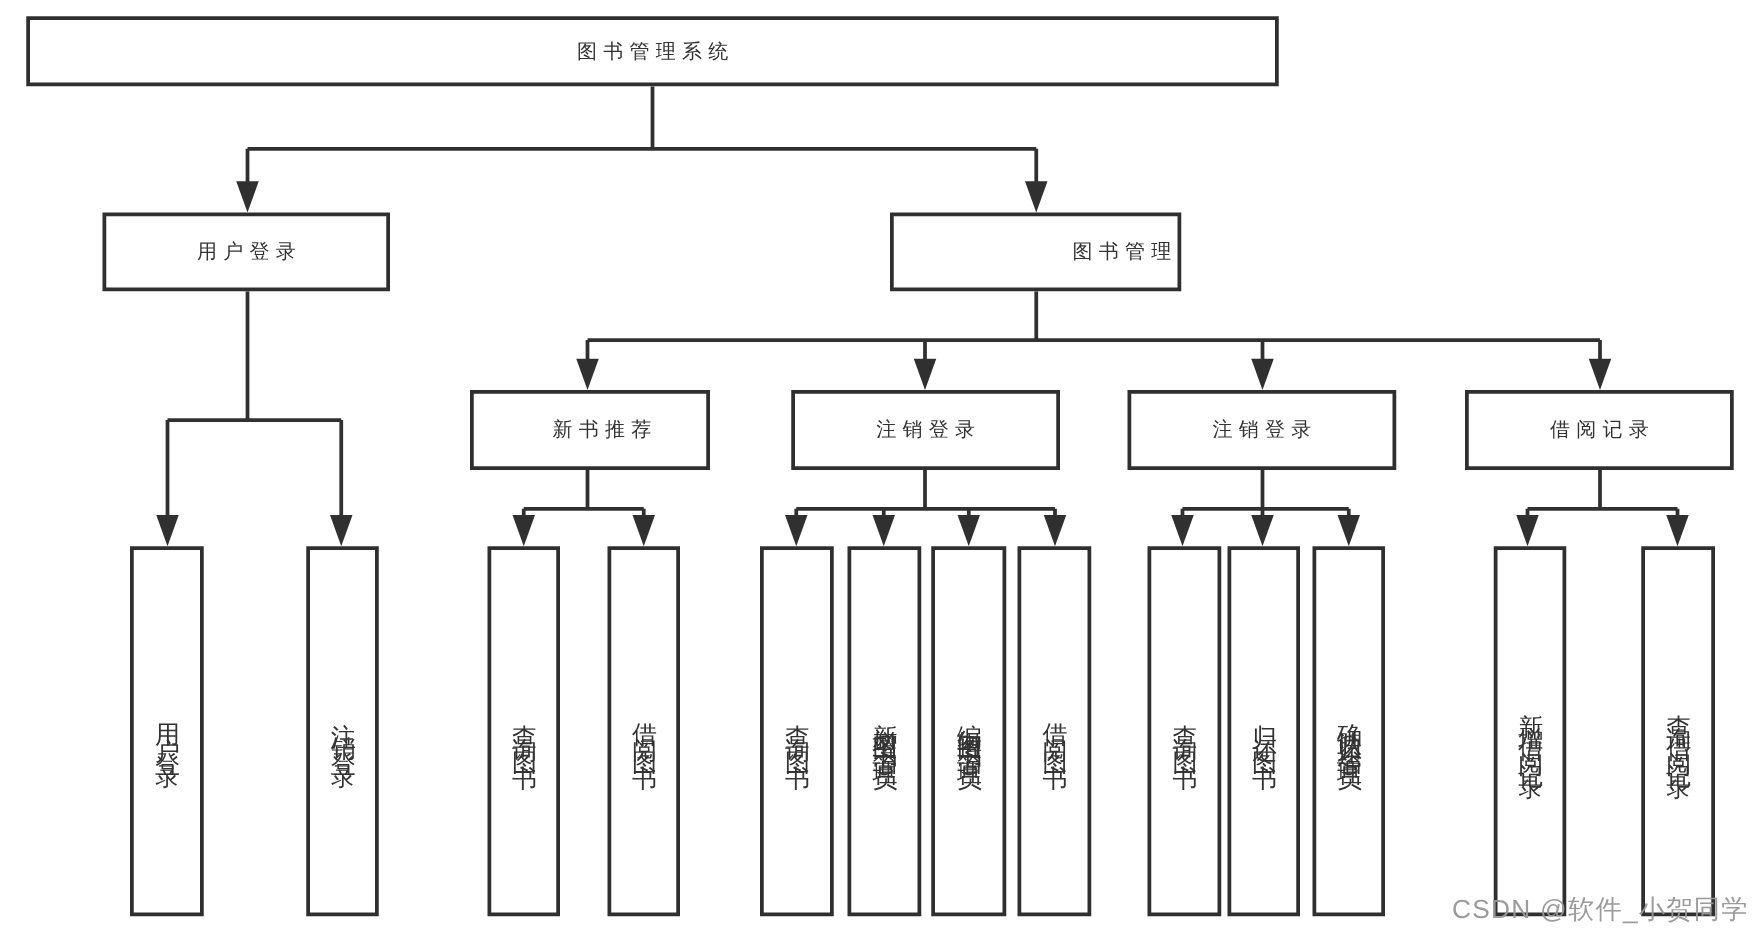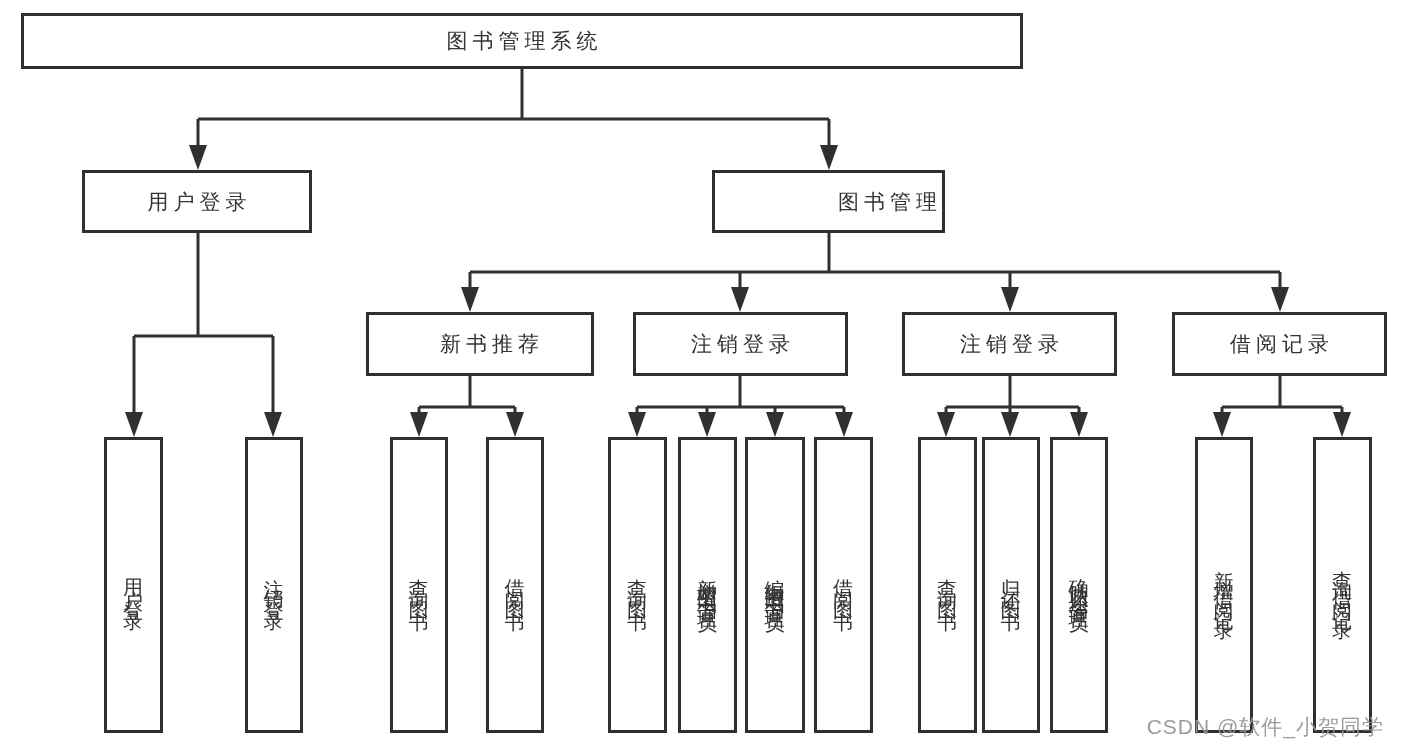--- a/index.html
+++ b/index.html
@@ -8,30 +8,30 @@
     font-family:"Liberation Sans","DejaVu Sans",sans-serif;overflow:hidden;
   }
   .wires{position:absolute;left:0;top:0;width:1405px;height:747px;}
   .wires path{stroke:#303030;stroke-width:3;fill:none;}
   .wires polygon{fill:#303030;stroke:none;}
   .node{
     position:absolute;box-sizing:border-box;border:3px solid #2f2f2f;background:#ffffff;
     display:flex;align-items:center;justify-content:center;color:#333333;
   }
   .node .label{white-space:nowrap;}
-  .h .label{font-size:21px;letter-spacing:5px;text-indent:5px;}
+  .h .label{font-size:16px;letter-spacing:5px;text-indent:5px;}
   .v .label{
     writing-mode:vertical-rl;text-orientation:mixed;
     font-size:20px;line-height:1.1;
   }
   .ls4{letter-spacing:11px;}
   .ls6{letter-spacing:10px;}
   .ls9{letter-spacing:5px;}
   .watermark{
-    position:absolute;right:21px;bottom:6px;
+    position:absolute;right:6px;bottom:6px;
     font-size:21px;color:rgba(150,150,150,0.95);
     letter-spacing:1px;white-space:nowrap;
   }
 </style>
 </head>
 <body>
 
 <div class="stage">
 
   <svg class="wires" viewBox="0 0 1405 747" xmlns="http://www.w3.org/2000/svg">
@@ -81,21 +81,21 @@
     <span class="label">图书管理系统</span>
   </div>
 
   <div class="node h" style="left:82px;top:170px;width:230px;height:63px;">
     <span class="label">用户登录</span>
   </div>
   <div class="node h" style="left:712px;top:170px;width:233px;height:63px;justify-content:flex-end;">
     <span class="label">图书管理</span>
   </div>
 
-  <div class="node h" style="left:366px;top:312px;width:228px;height:64px;padding-left:19px;">
+  <div class="node h" style="left:376px;top:312px;width:192px;height:64px;padding-left:19px;">
     <span class="label">新书推荐</span>
   </div>
   <div class="node h" style="left:633px;top:312px;width:215px;height:64px;">
     <span class="label">注销登录</span>
   </div>
   <div class="node h" style="left:902px;top:312px;width:215px;height:64px;">
     <span class="label">注销登录</span>
   </div>
   <div class="node h" style="left:1172px;top:312px;width:215px;height:64px;">
     <span class="label">借阅记录</span>

